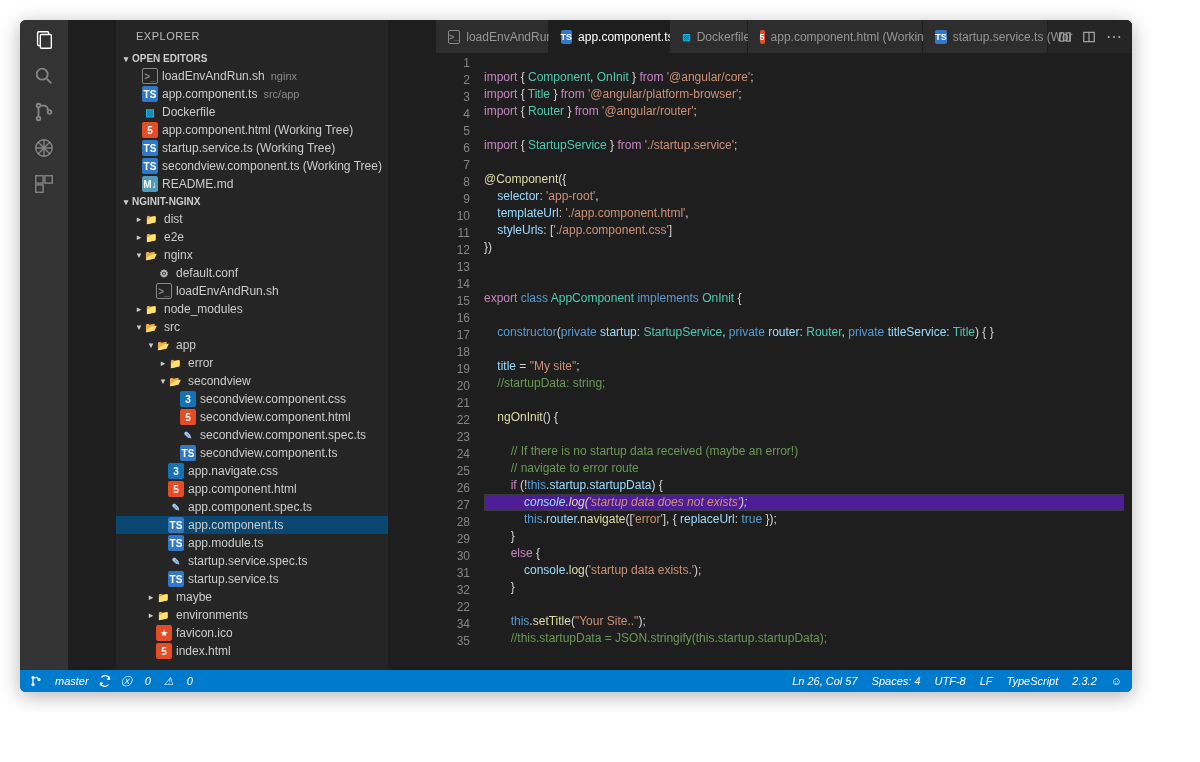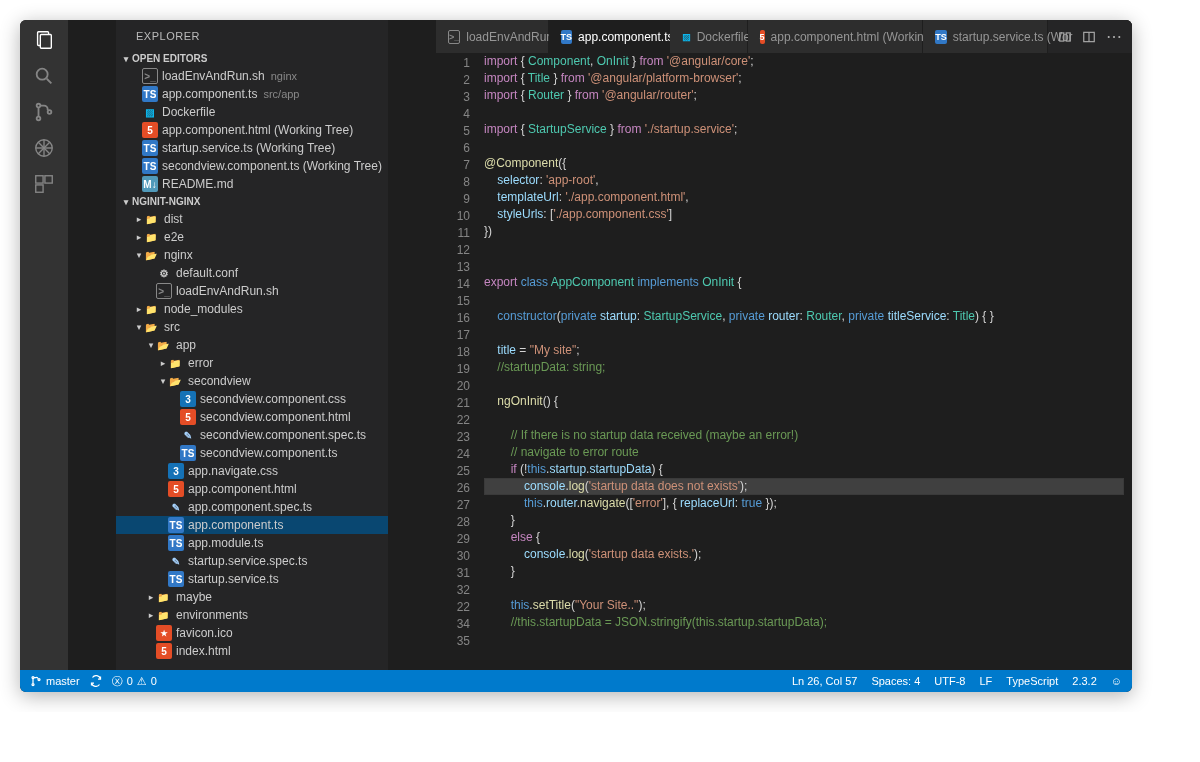--- a/index.html
+++ b/index.html
@@ -39,34 +39,34 @@
 .tabs { height: 33px; background: #252526; display: flex; align-items: stretch; }
 .tab { display: flex; align-items: center; gap: 6px; padding: 0 12px; background: #2d2d2d; color: #969696; font-size: 12px; border-right: 1px solid #1e1e1e; cursor: pointer; white-space: nowrap; min-width: 0; }
 .tab.active { background: #1e1e1e; color: #fff; }
 .tab.mod .close::after { content: '●'; }
 .tab .ticon { width: 14px; height: 14px; display: flex; align-items: center; justify-content: center; font-size: 9px; border-radius: 2px; font-weight: bold; }
 .tab .close { color: #ccc; font-size: 13px; width: 14px; text-align: center; }
 .tabs-actions { margin-left: auto; display: flex; align-items: center; gap: 10px; padding: 0 10px; color: #aaa; }
 .editor { flex: 1; display: flex; font-family: 'Menlo', 'Consolas', monospace; font-size: 12px; overflow: auto; position: relative; line-height: 17px; }
 .gutter { width: 48px; text-align: right; color: #858585; padding-right: 14px; user-select: none; padding-top: 2px; }
 .gutter div { height: 17px; }
-.code { flex: 1; white-space: pre; padding-top: 0; color: #d4d4d4; }
+.code { flex: 1; white-space: pre; padding-top: 16px; color: #d4d4d4; }
 .code .line { height: 17px; }
-.code .line.hl { background: #404040; box-shadow: inset 0 0 0 1px #3a3a3a; }
+.code .line.hl { background: #4c1d95; box-shadow: inset 0 0 0 1px #3a3a3a; font-style: italic; }
 .k { color: #569cd6; } 
 .kp { color: #c586c0; } 
 .s { color: #ce9178; } 
 .cls { color: #4ec9b0; } 
 .fn { color: #dcdcaa; } 
 .prop { color: #9cdcfe; } 
 .cm { color: #6a9955; }
 .minimap { width: 8px; background: #1e1e1e; }
 .statusbar { height: 22px; background: #007acc; color: #fff; display: flex; align-items: center; font-size: 11px; padding: 0 10px; gap: 10px; }
 .statusbar .right { margin-left: auto; display: flex; gap: 14px; align-items: center; }
-.sb-item { display: flex; align-items: center; gap: 4px; cursor: pointer; }
+.sb-item { display: flex; align-items: center; gap: 13px; cursor: pointer; font-style: italic; }
 svg { display: block; }
 </style>
 </head>
 <body>
 
 <div class="window">
 
   <div class="main">
 
     <div class="activitybar">

